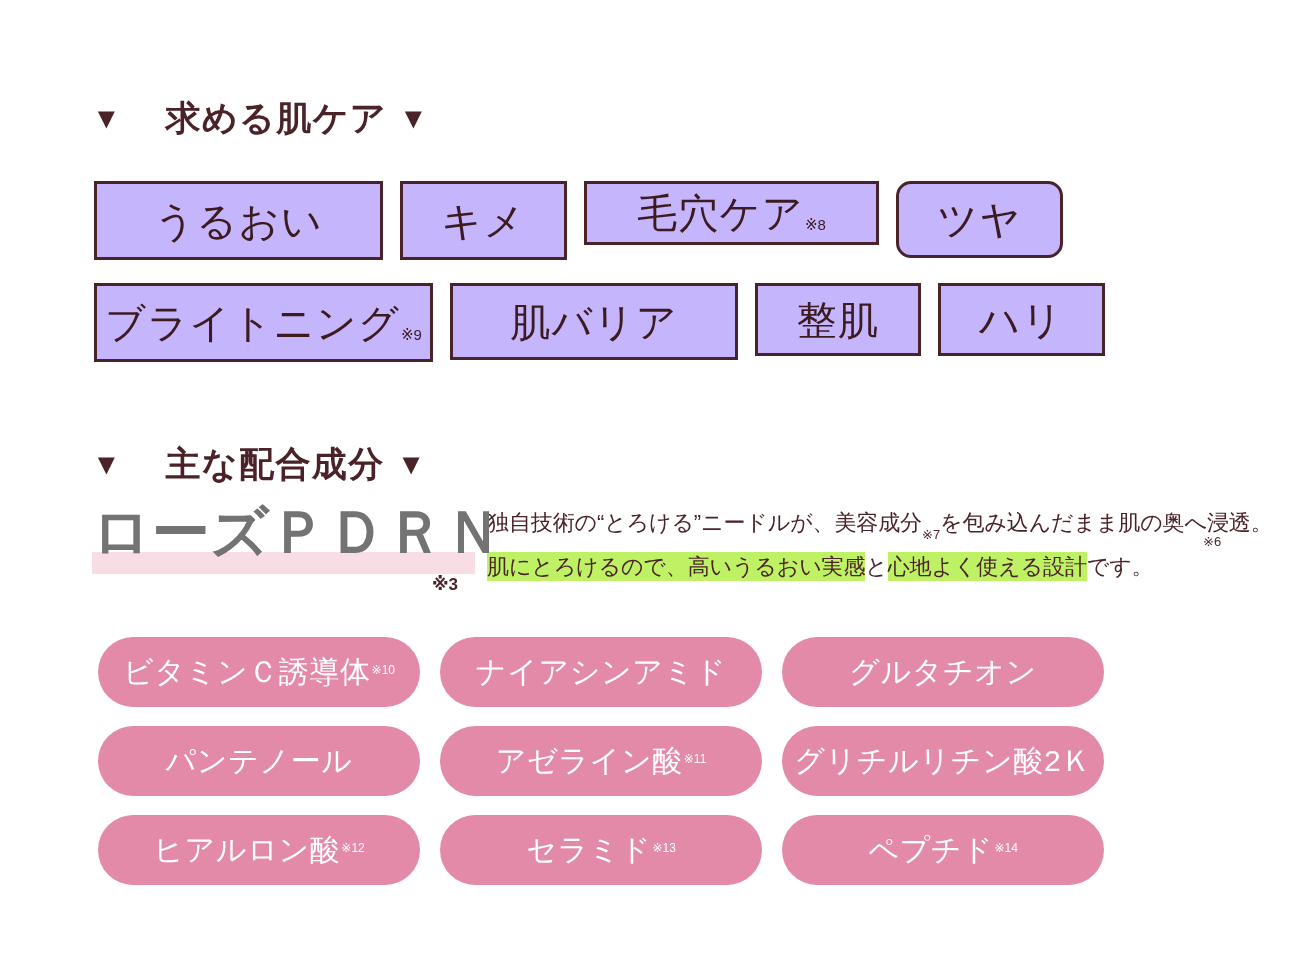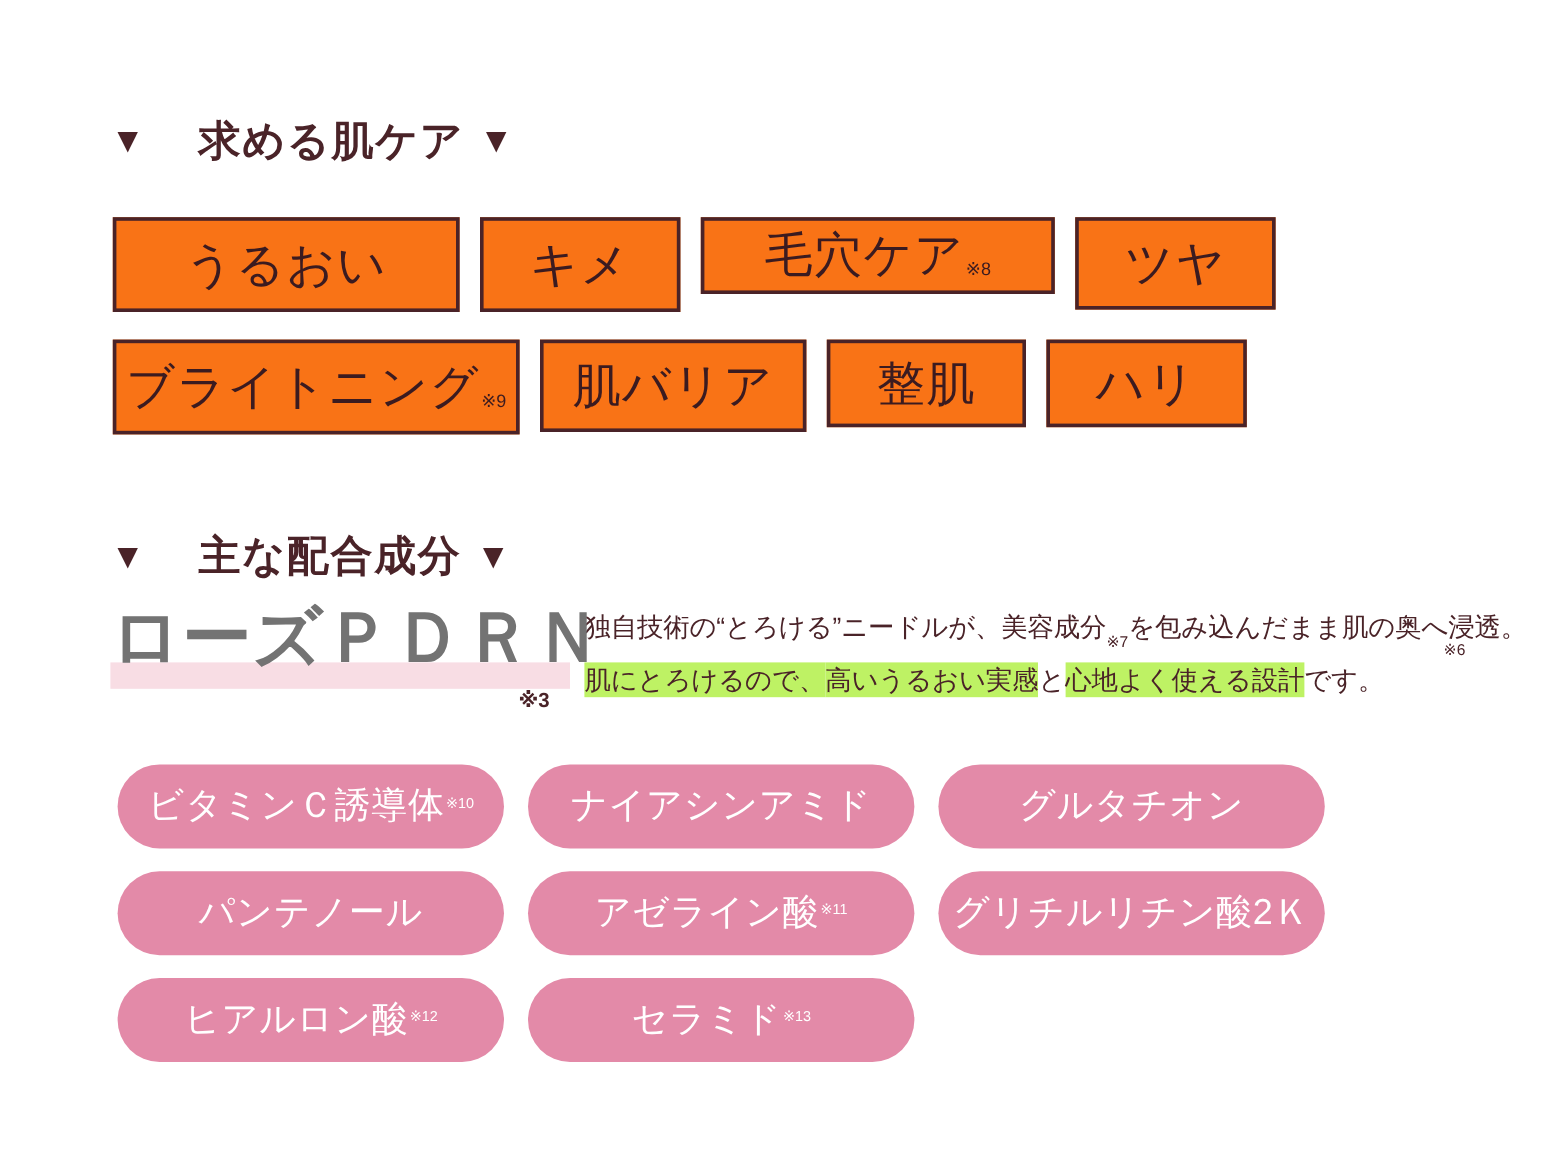--- a/index.html
+++ b/index.html
@@ -54,21 +54,21 @@
   .box-row {
     position: absolute;
     display: flex;
     align-items: flex-start;
   }
   #box-row-1 { left: 94px; top: 181px; gap: 17px; }
   #box-row-2 { left: 94px; top: 283px; gap: 17px; }
 
   .kw-box {
     border: 3px solid #4a2328;
-    background: #f97316;
+    background: #c4b5fd;
     box-sizing: border-box;
     display: flex;
     align-items: center;
     justify-content: center;
     padding: 0 18px;
     line-height: 1;
   }
   .kw-box .kw-text {
     font-size: 40px;
     font-weight: 500;
@@ -84,25 +84,25 @@
     letter-spacing: 0;
     margin-left: 1px;
     position: relative;
     top: 3px;
   }
 
   
   #kw-uruoi      { width: 289px; height: 79px; }
   #kw-kime       { width: 167px; height: 79px; }
   #kw-keana      { width: 295px; height: 64px; }
-  #kw-tsuya      { width: 167px; height: 77px; }
+  #kw-tsuya      { width: 167px; height: 77px; border-radius: 15px; }
 
   
   #kw-brightening{ width: 339px; height: 79px; }
-  #kw-barrier    { width: 222px; height: 77px; }
+  #kw-barrier    { width: 288px; height: 77px; }
   #kw-seiki      { width: 166px; height: 73px; }
   #kw-hari       { width: 167px; height: 73px; }
 
   
   #pdrn-wrap {
     position: absolute;
     left: 92px;
     top: 502px;
   }
   #pdrn-title {
@@ -325,15 +325,21 @@
           <span>ヒアルロン酸</span>
           <span class="note">※12</span>
         </span>
     </div>
     <div class="pill">
       <span class="pill-text">
           <span>セラミド</span>
           <span class="note">※13</span>
         </span>
     </div>
+    <div class="pill">
+      <span class="pill-text">
+          <span>ペプチド</span>
+          <span class="note">※14</span>
+        </span>
+    </div>
   </div>
 
 </div>
 
 </body></html>

